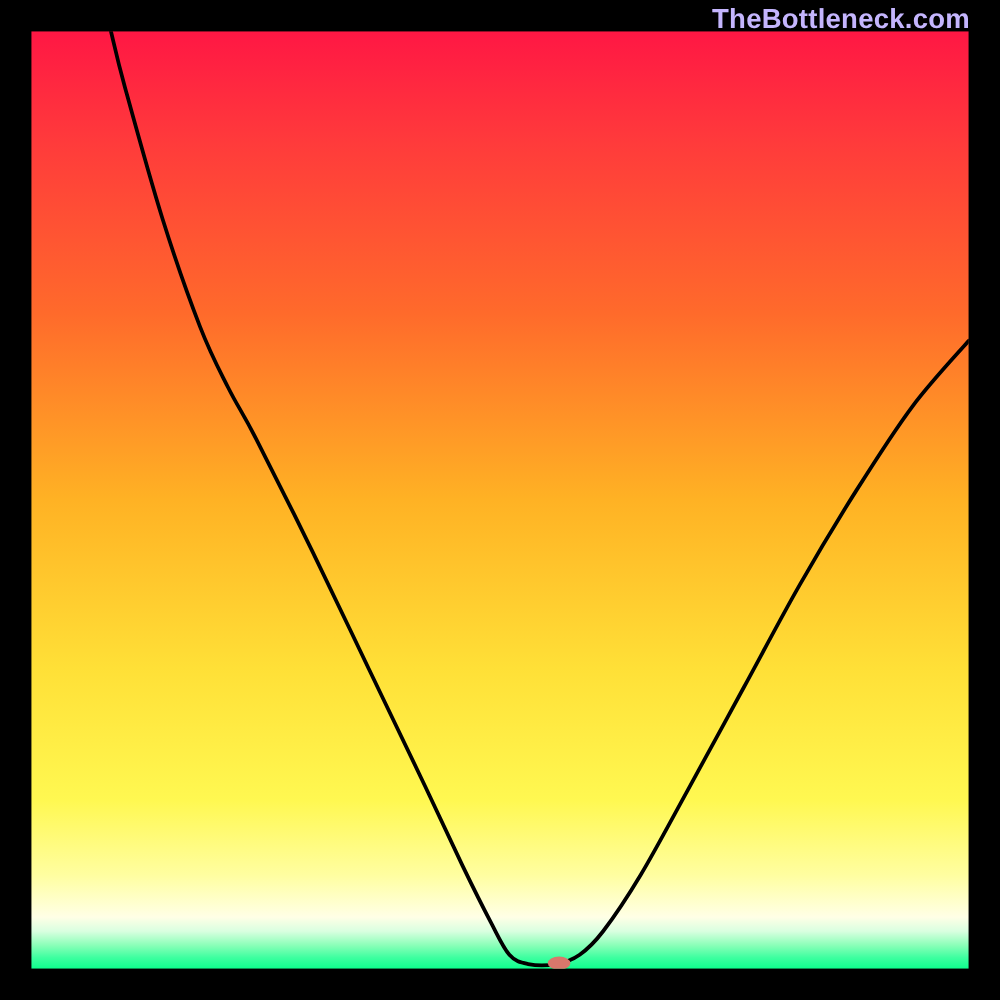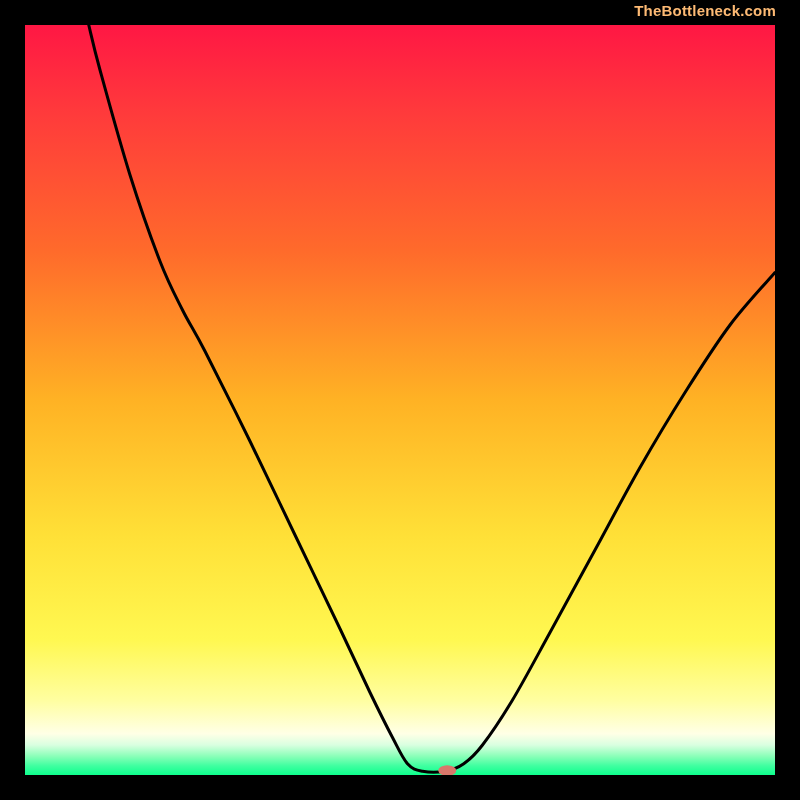--- a/index.html
+++ b/index.html
@@ -23,23 +23,23 @@
     left: 25px;
     top: 25px;
     width: 750px;
     height: 750px;
   }
   .watermark {
     position: absolute;
     top: 2px;
     right: 24px;
     font-family: Arial, Helvetica, sans-serif;
-    font-size: 15px;
+    font-size: 22px;
     font-weight: 600;
-    color: #fdba74;
+    color: #c4b5fd;
     letter-spacing: 0.2px;
   }
   svg { display: block; }
 </style>
 </head>
 <body>
 
 <div class="frame">
   <div class="watermark">TheBottleneck.com</div>
 

